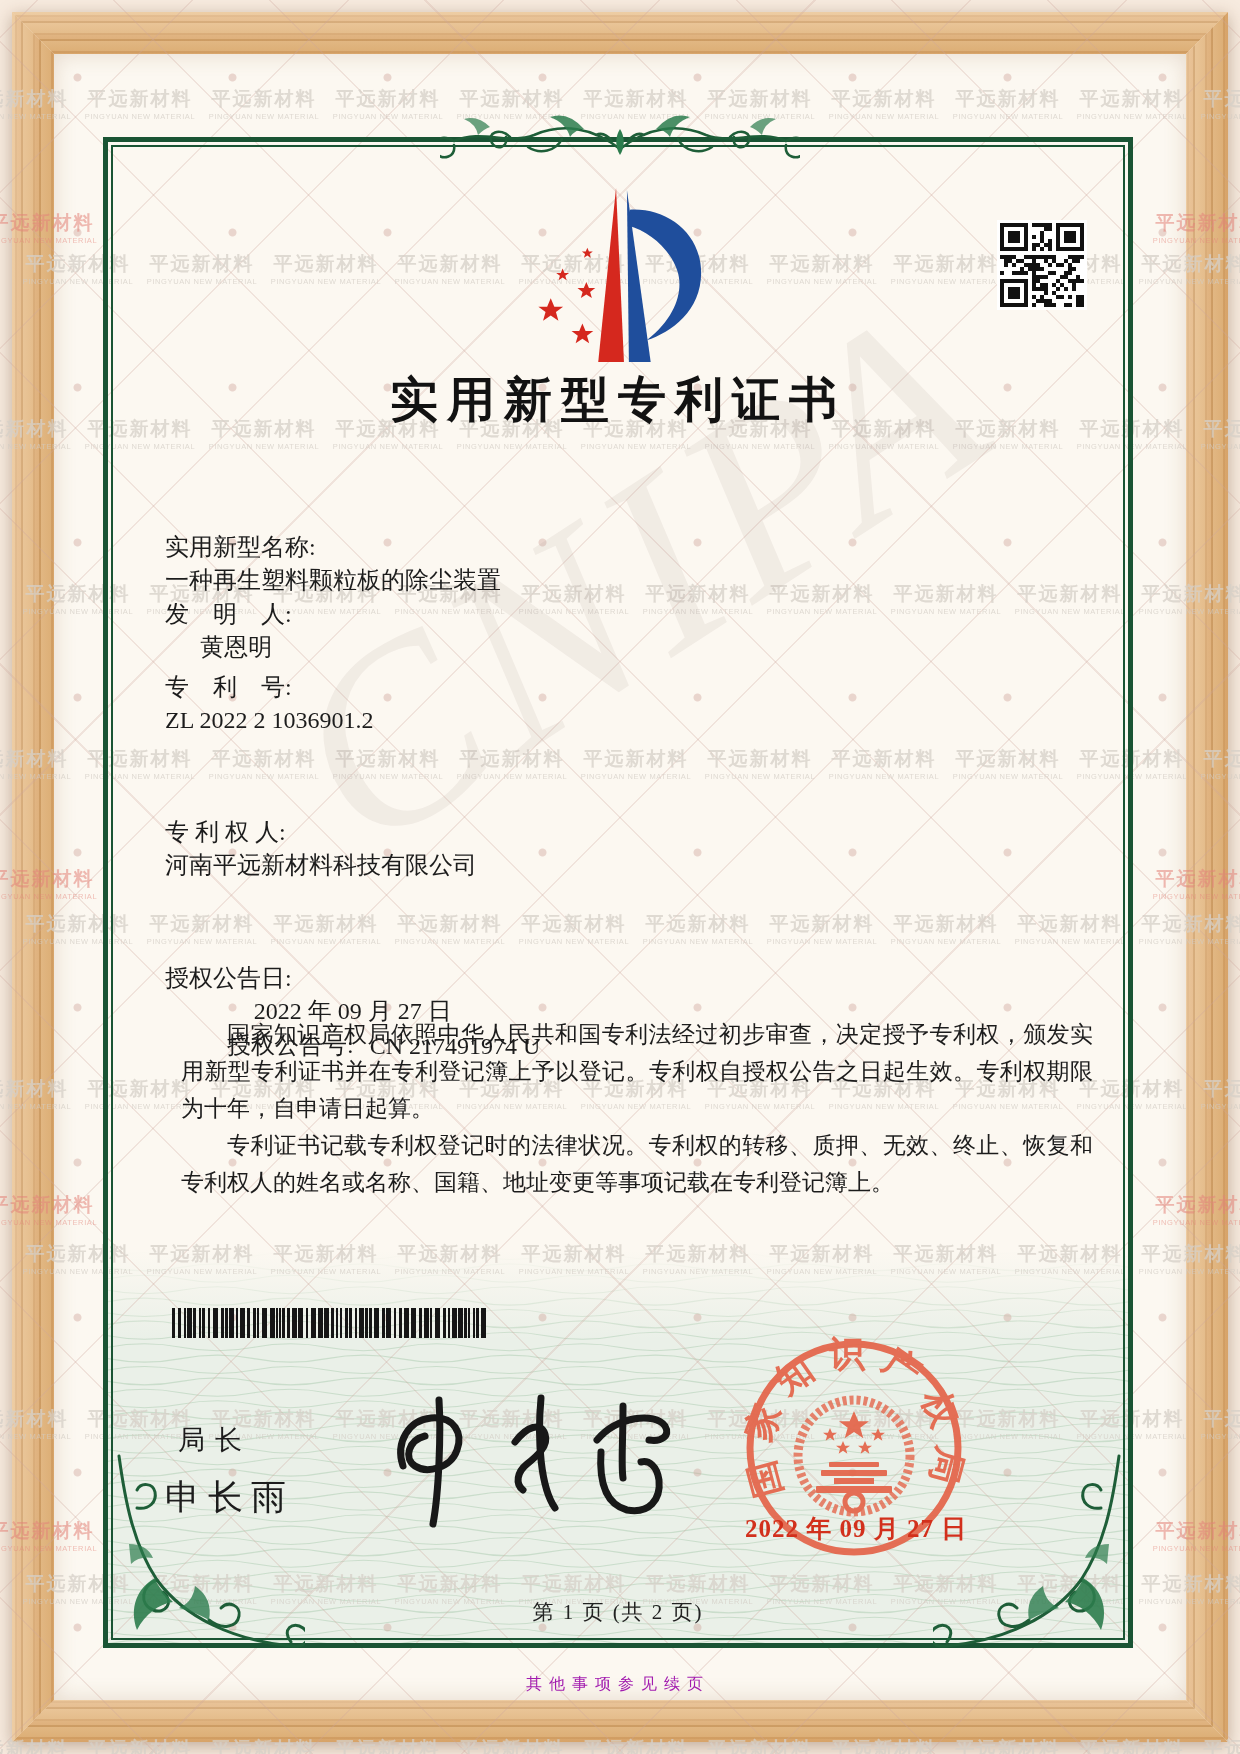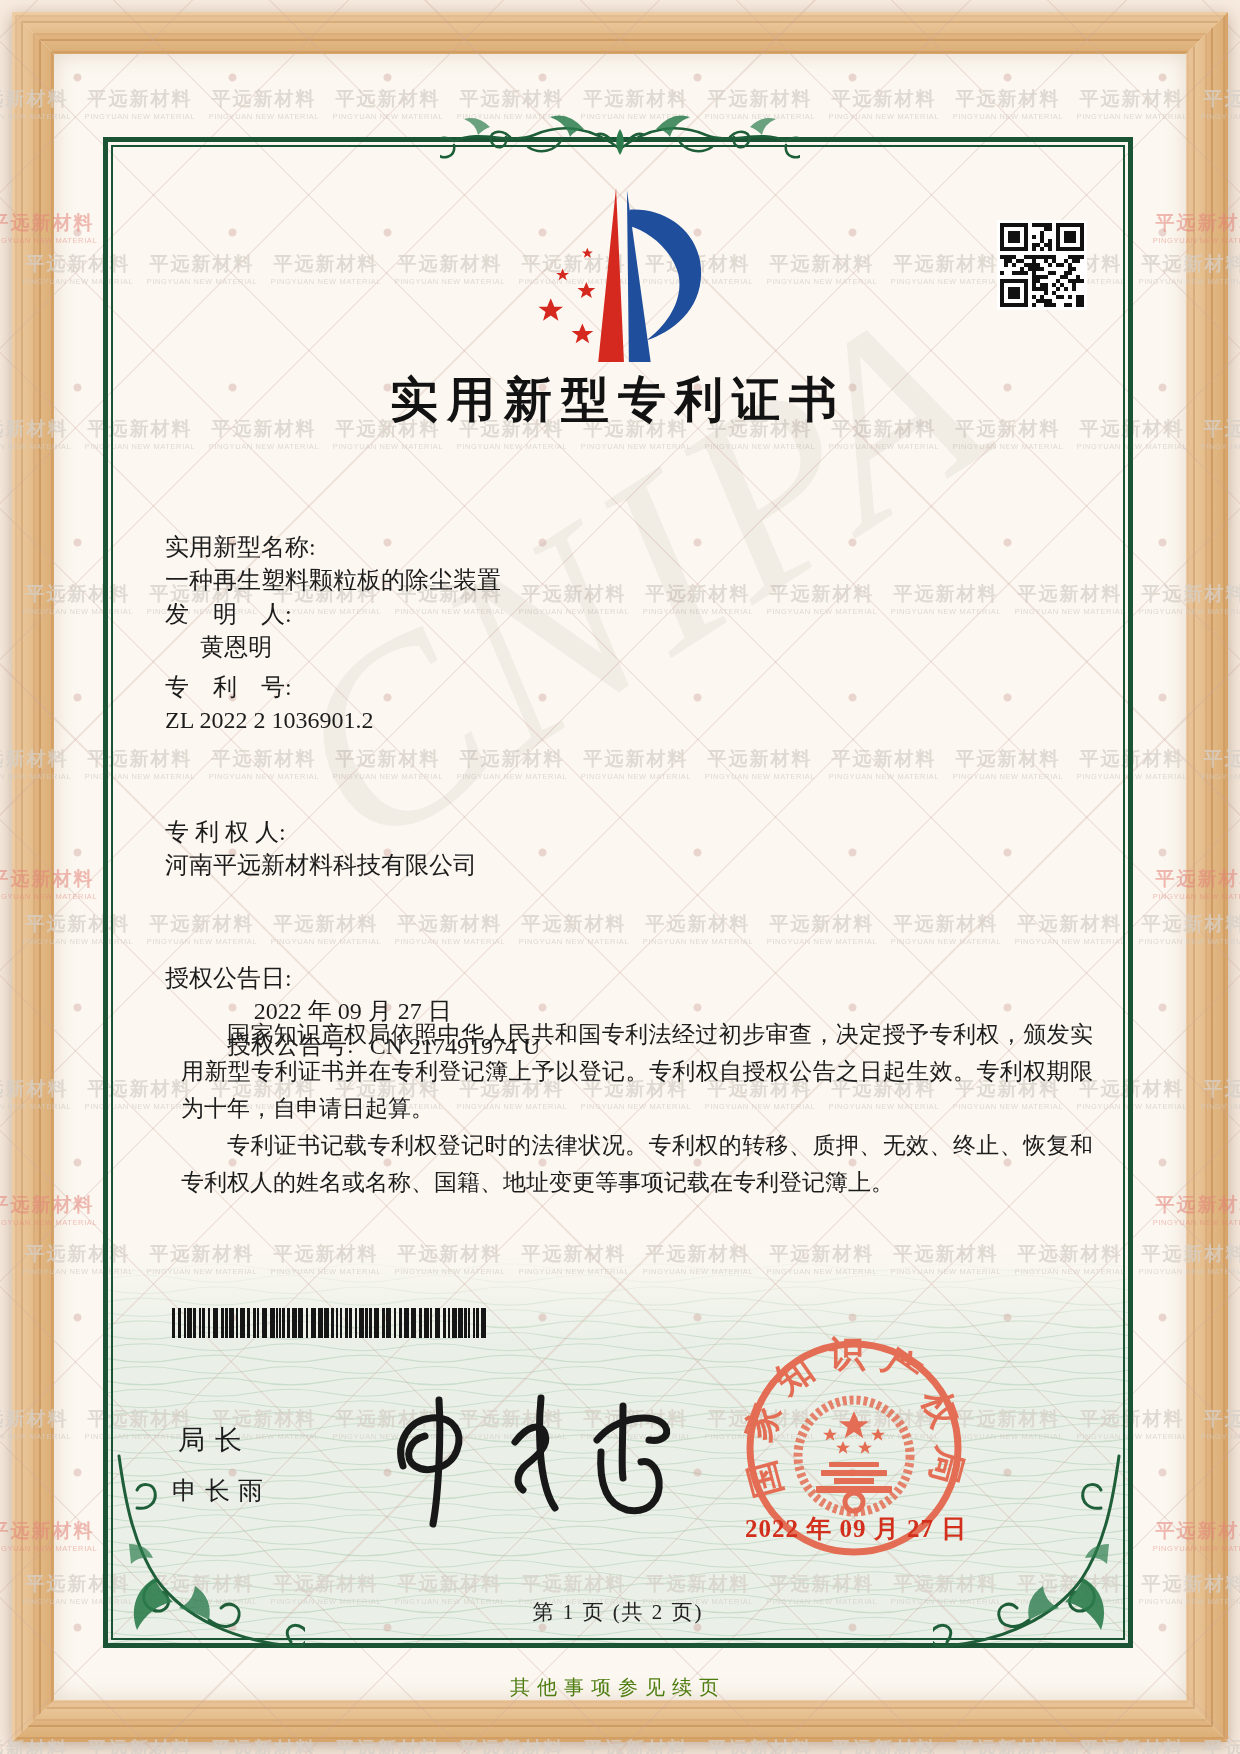--- a/index.html
+++ b/index.html
@@ -64,27 +64,27 @@
       letter-spacing:9px;color:#121212;}
   .row{position:absolute;left:165px;display:flex;font-size:24px;z-index:4;color:#1c1c1c;flex-direction:column;}
   .row .lbl{white-space:pre;margin-right:16px;}
   .row .val{white-space:pre-wrap;line-height:35px;text-align:center;}
   #row-address .val{width:612px;}
   .pair2{margin-left:62px;display:flex;}
   #legal{left:181px;top:1016px;width:912px;font-size:23px;}
   #legal p{margin:0;text-indent:2em;text-align:justify;line-height:37px;}
   #barcode{left:170px;top:1308px;width:324px;height:30px;}
   #signer-title{left:178px;top:1422px;font-size:27px;letter-spacing:10px;}
-  #signer-name{left:172px;top:1474px;font-size:25px;letter-spacing:8px;}
+  #signer-name{left:165px;top:1474px;font-size:35px;letter-spacing:8px;}
   #signature{left:365px;top:1382px;width:320px;height:165px;z-index:4;}
   #seal{left:742px;top:1336px;width:224px;height:224px;z-index:5;opacity:.93;}
   #seal-date{left:716px;top:1512px;width:280px;text-align:center;font-size:25px;color:#d2301c;
       z-index:6;letter-spacing:1px;font-weight:700;}
   #page-indicator{left:103px;top:1598px;width:1030px;text-align:center;font-size:21px;letter-spacing:2px;color:#222;}
-  #continuation-note{left:103px;top:1674px;width:1030px;text-align:center;font-size:20px;letter-spacing:7px;color:#4d7c0f;}
+  #continuation-note{left:103px;top:1674px;width:1030px;text-align:center;font-size:16px;letter-spacing:7px;color:#a21caf;}
 </style>
 </head>
 <body>
 
 <div id="page">
 
   <div id="frame-shadow"></div>
   <div id="frame-top" class="wood h"></div>
   <div id="frame-bottom" class="wood h"></div>
   <div id="frame-left" class="wood v"></div>

